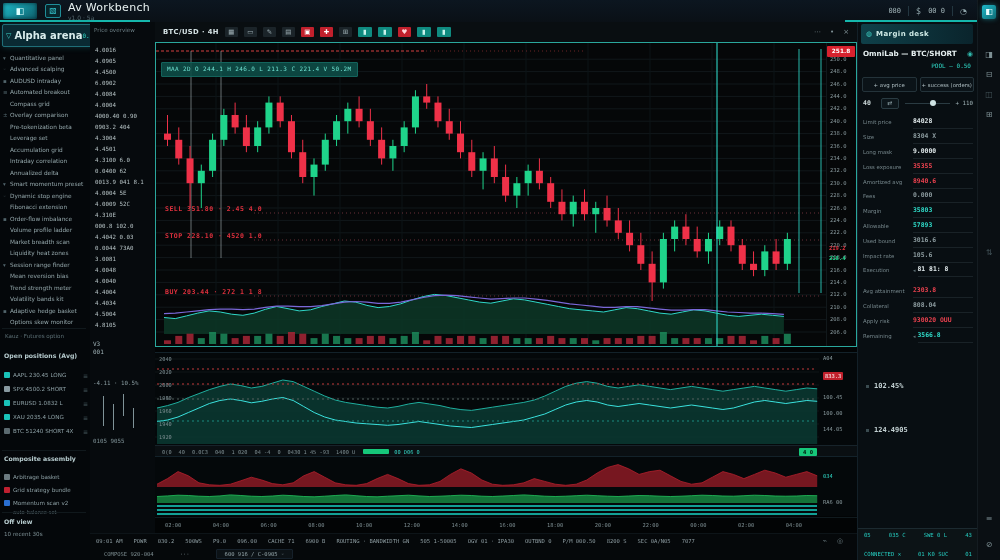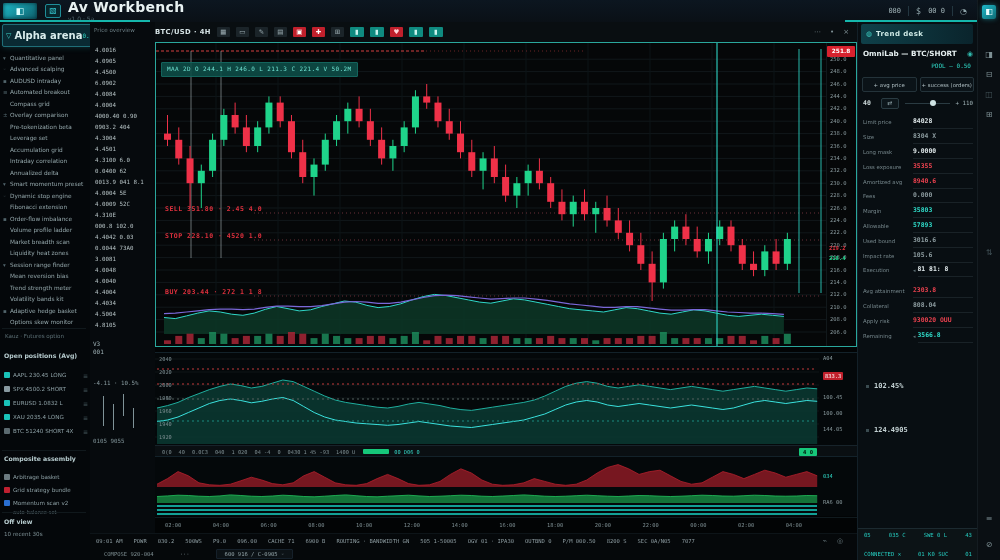--- a/index.html
+++ b/index.html
@@ -9,21 +9,21 @@
   .mono{font-family:"DejaVu Sans Mono",monospace;}
 
   
   #topbar{left:0;top:0;width:977px;height:22px;background:linear-gradient(180deg,#0c1620,#0a1016);
           display:flex;align-items:center;border-bottom:1px solid #000;}
   #logo{width:34px;height:16px;margin-left:3px;border-radius:2px;
         background:linear-gradient(135deg,#1fb9c9,#0d5f6b);box-shadow:inset 0 0 4px #063038;display:flex;align-items:center;justify-content:center;color:#dff;font-size:9px;}
   #app-badge{width:14px;height:12px;margin-left:8px;border:1px solid #1f8d98;border-radius:2px;
              color:#35c9d2;font-size:8px;line-height:11px;text-align:center;background:#07262c;}
   .title-stack{margin-left:7px;display:flex;flex-direction:column;line-height:1;}
-  .app-title{font-size:14px;font-weight:bold;color:#e8f2f2;letter-spacing:.3px;}
+  .app-title{font-size:11px;font-weight:normal;color:#e8f2f2;letter-spacing:.3px;}
   .app-sub{font-size:6px;color:#55686f;margin-top:2px;}
   #topbar-right{margin-left:auto;margin-right:10px;display:flex;align-items:center;gap:7px;
                 font-size:7px;color:#9fb2b6;}
   #topbar-right .sep{width:1px;height:10px;background:#233640;}
   #topbar-right .tico{font-size:8px;color:#8fa4a9;}
   .accent-strip{height:2px;background:#15b7ac;top:20px;}
 
   
   #sidebar{left:0;top:22px;width:90px;height:538px;background:#04070a;border-right:1px solid #0e1519;}
   #watch-header{left:2px;top:2px;width:84px;height:21px;background:#0a2a33;border:1px solid #1f6e78;
@@ -59,21 +59,21 @@
   #mini-panel .mp1{font-size:6px;color:#9fb2b6;line-height:1.3;}
   #mini-panel .mp-stat{margin-top:24px;font-size:5.8px;color:#8a9da2;}
   #mini-sketch{margin-top:6px;height:40px;position:relative;}
   #mini-sketch span{position:absolute;width:1px;background:#7f9398;}
   #mini-panel .mp-foot{margin-top:6px;font-size:5.8px;color:#7d9095;}
 
   
   #center{left:155px;top:22px;width:702px;height:511px;background:#020405;}
   #chart-toolbar{left:0;top:0;width:702px;height:20px;background:#090e11;border-bottom:1px solid #040607;
                  display:flex;align-items:center;}
-  #tb-symbol{font-size:6.8px;font-weight:bold;color:#d7e4e6;letter-spacing:.4px;}
+  #tb-symbol{margin-left:8px;font-size:6.8px;font-weight:bold;color:#d7e4e6;letter-spacing:.4px;}
   .tb-btn{width:13px;height:10px;border-radius:1px;margin-left:6px;background:#1b2429;color:#9fb0b5;
           font-size:6.5px;line-height:10px;text-align:center;flex:0 0 auto;}
   .tb-btn.red{background:#c1202c;color:#fff;}
   .tb-btn.teal{background:#0f8b80;color:#c9f2ec;width:14px;}
   .tb-btn.heart{background:#c1202c;color:#ffd7da;}
   #tb-right{margin-left:auto;margin-right:8px;display:flex;gap:9px;color:#7d8e93;font-size:7px;}
   #chart-box{left:0;top:20px;width:700px;height:303px;border:1px solid #2aa79c;background:#050708;}
   #svg-main{position:absolute;left:0;top:0;}
   #axis-strip{position:absolute;left:670px;top:0;width:30px;height:303px;border-left:1px solid #11181b;}
   .ax-lbl{position:absolute;left:3px;font-size:5.5px;color:#86969a;font-family:"DejaVu Sans Mono",monospace;white-space:nowrap;}
@@ -773,21 +773,21 @@
   <div id="status-row2">
     <span class="st2">COMPOSE 920-004</span>
     <span class="st2">···</span>
     <span class="st2" id="st2-box">600 916 / C-0905 ◦</span>
   </div>
 </div>
 
 <div id="rightpanel" class="abs">
   <div id="rp-header" class="abs">
     <span class="h-ic">◍</span>
-    <span class="h-tx">Trend desk</span>
+    <span class="h-tx">Margin desk</span>
   </div>
   <div id="rp-title-row" class="abs">
     <span id="rp-title">OmniLab — BTC/SHORT</span>
     <span id="rp-title-ic">◉</span>
   </div>
   <div id="rp-sub" class="abs">POOL — 0.50</div>
   <div id="rp-tabs" class="abs">
     <div class="rp-tab">+ avg price</div>
     <div class="rp-tab">+ success (orders)</div>
   </div>

